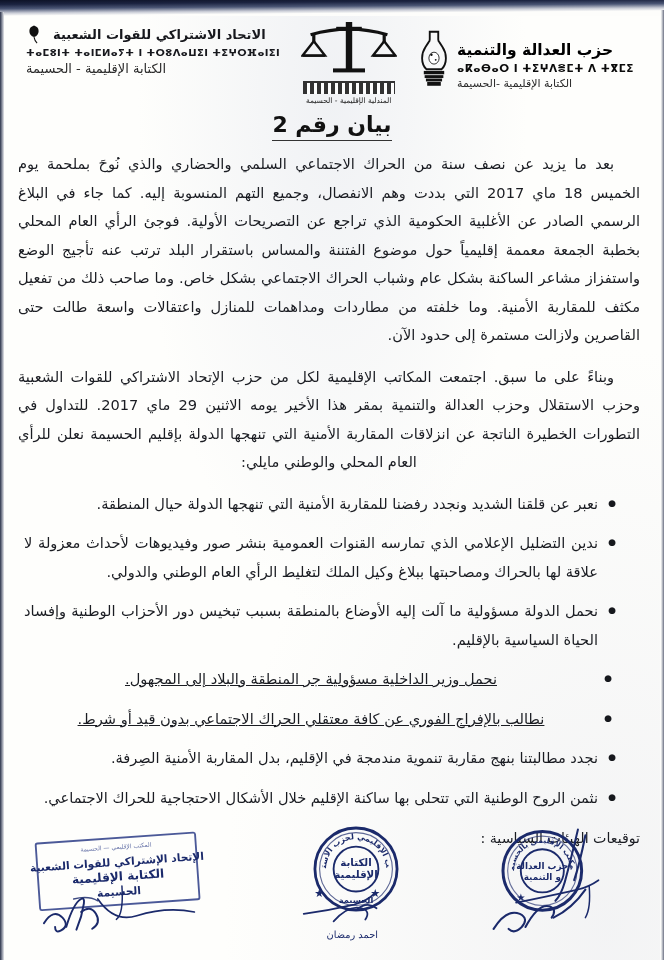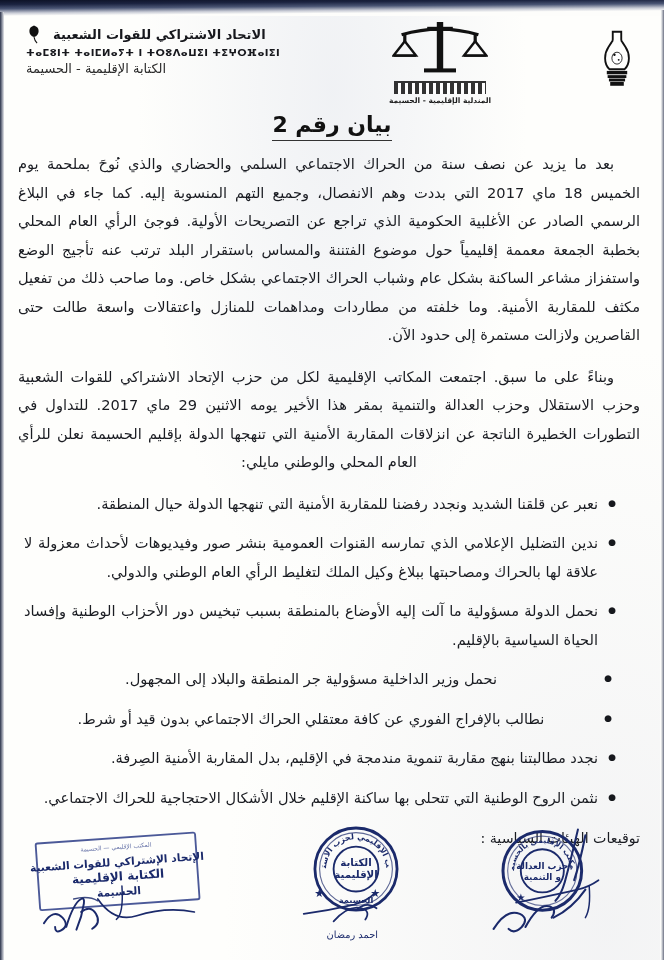--- a/index.html
+++ b/index.html
@@ -114,21 +114,20 @@
   .org-center {
     align-items: center;
     margin-top: 2px;
   }
   .scale-wrap { width: 96px; height: 60px; }
   .center-sub {
     font-size: 7.5px;
     margin-top: 2px;
     color: #1c1c1c;
     letter-spacing: -0.2px;
-    font-weight: bold;
   }
   .center-bars {
     width: 92px; height: 11px;
     margin-top: 1px;
     background:
       repeating-linear-gradient(90deg, #111 0 4px, #fff 4px 7px);
     border-top: 2px solid #111;
     opacity: .85;
   }
 
@@ -210,21 +209,21 @@
   }
   .claims li::before {
     content: "●";
     position: absolute;
     right: 0;
     top: -1px;
     font-size: 9px;
     line-height: 29px;
     color: #16181d;
   }
-  .claims li.c1, .claims li.c4, .claims li.c5 { text-align-last: center; }
+  .claims li.c1, .claims li.c4, .claims li.c5 { text-align-last: center; text-decoration: underline; }
   .claims li.c1::before, .claims li.c4::before, .claims li.c5::before { right: 4px; }
 
   .sign-label {
     text-align: center;
     font-size: 14.2px;
     margin-top: 12px;
     color: #1a1c22;
   }
 
   
@@ -263,20 +262,25 @@
   <div class="photo-edge-top"></div>
   <div class="photo-edge-left"></div>
   <div class="photo-edge-right"></div>
   <div class="paper-tint"></div>
 
   <div class="content">
 
     <div class="letterhead">
 
       <div class="org org-pjd">
+        <div class="pjd-text">
+          <div class="pjd-name">حزب العدالة والتنمية</div>
+          <div class="pjd-tif">ⴰⴽⴰⴱⴰⵔ ⵏ ⵜⵉⵖⴷⴻⵎⵜ ⴷ ⵜⴳⵎⵉ</div>
+          <div class="pjd-sub">الكتابة الإقليمية -الحسيمة</div>
+        </div>
         <div class="lamp-wrap">
           <svg viewBox="0 0 40 72" width="34" height="62" aria-hidden="true">
             <g fill="none" stroke="#111" stroke-width="2.2">
               <path d="M15 4 h10 v9 q0 2 1.5 3.5 L30 22 q4 6 4 13 q0 8 -5 13 h-18 q-5 -5 -5 -13 q0 -7 4 -13 l3.5 -5.5 Q15 15 15 13 z"></path>
             </g>
             <ellipse cx="20" cy="35" rx="6" ry="7" fill="#fff" stroke="#111" stroke-width="1"></ellipse>
             <circle cx="17" cy="31" r="1.4" fill="#111"></circle>
             <circle cx="22" cy="37" r="1.1" fill="#111"></circle>
             <rect x="8" y="50" width="24" height="4" fill="#111"></rect>
             <rect x="9" y="55" width="22" height="3.4" fill="#111"></rect>

